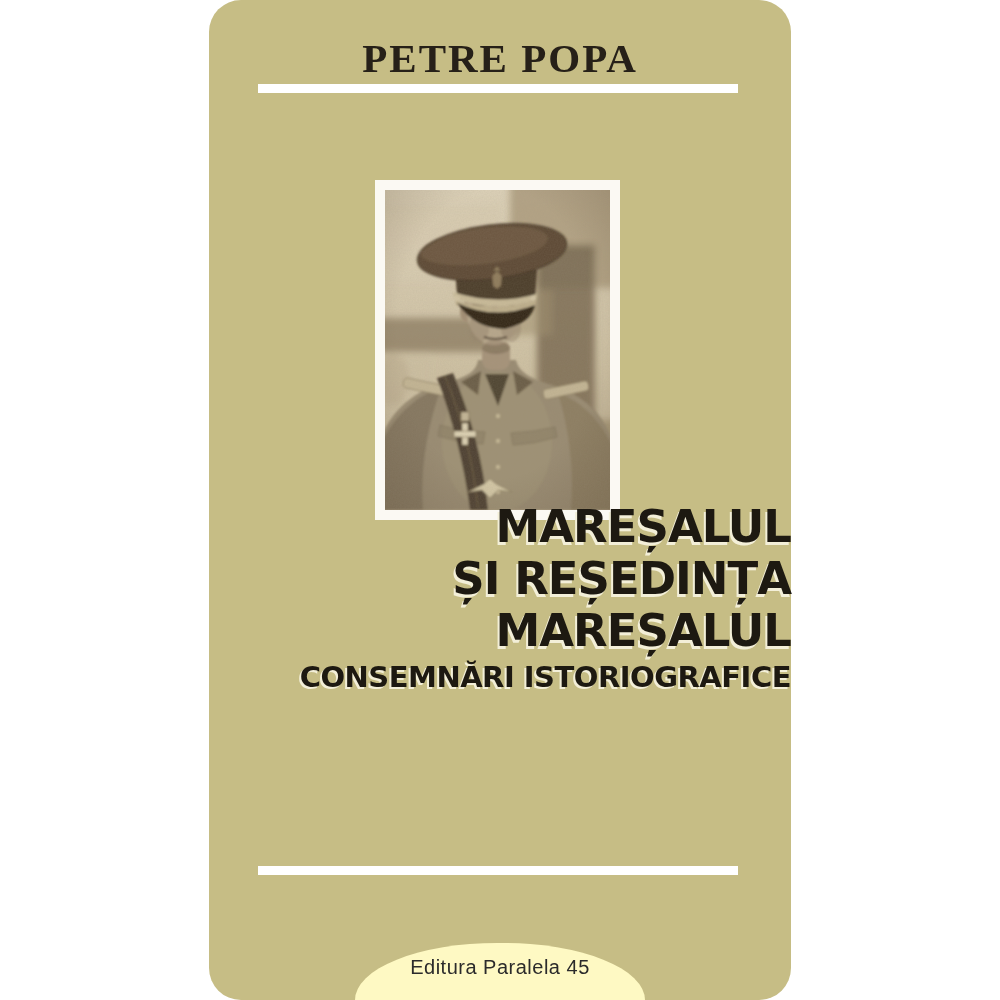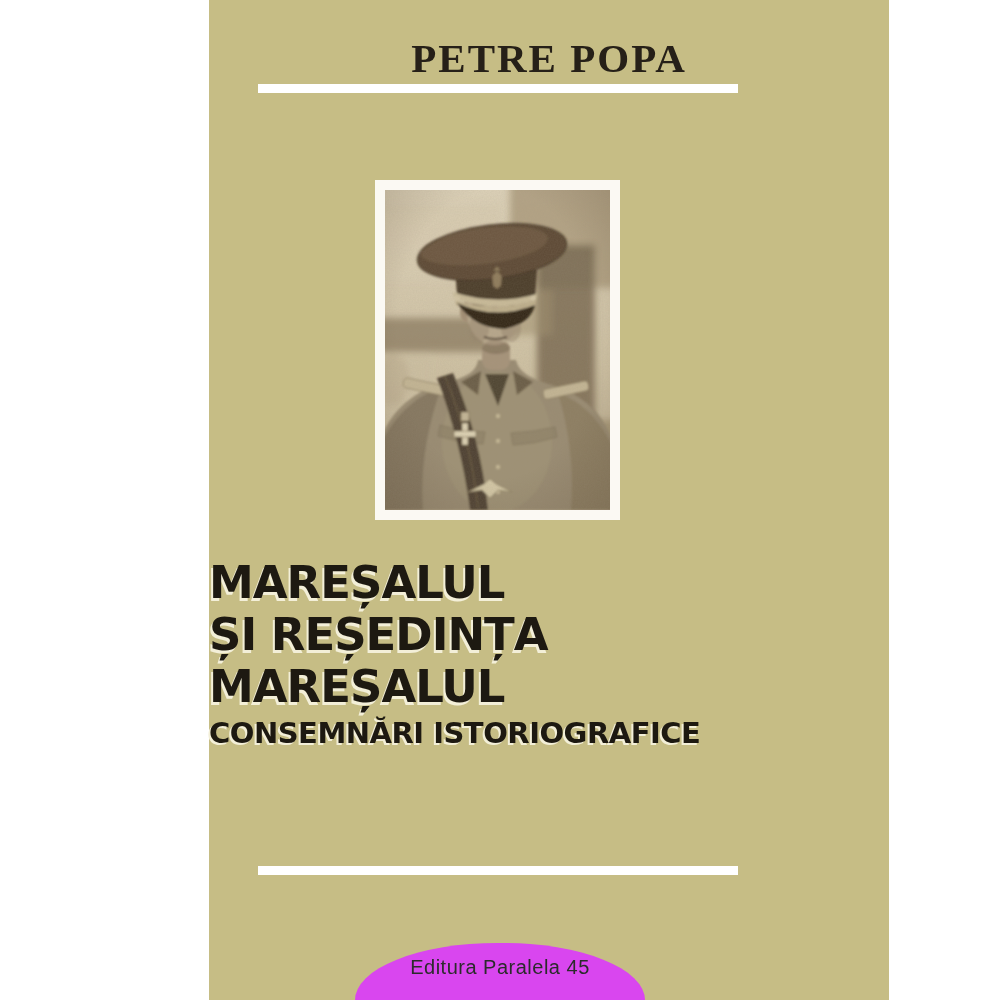--- a/index.html
+++ b/index.html
@@ -1,34 +1,34 @@
 <!DOCTYPE html>
 <html><head>
 <meta charset="utf-8">
 <style>
   html,body{margin:0;padding:0;background:#ffffff;font-family:"Liberation Sans",sans-serif;}
   .page{position:relative;width:1000px;height:1000px;background:#ffffff;overflow:hidden;}
-  .cover{position:absolute;left:209px;top:0;width:680px;height:1000px;background:#c6bd85;}
+  .cover{position:absolute;left:209px;top:0;width:582px;height:1000px;background:#c6bd85;border-radius:32px;}
   .author{position:absolute;top:34px;left:0;width:100%;text-align:center;
           font-family:"Liberation Serif","DejaVu Serif",serif;font-weight:700;
           font-size:41px;letter-spacing:2px;color:#262018;}
   .rule{position:absolute;left:49px;width:480px;height:9px;background:#ffffff;}
   .rule-top{top:84px;}
   .rule-bottom{top:866px;}
   .photo-frame{position:absolute;left:166px;top:180px;width:245px;height:340px;
                background:#fbf9f3;box-sizing:border-box;padding:10px;}
   .photo-frame svg{display:block;width:225px;height:320px;}
-  .title-block{position:absolute;top:557px;left:0;width:100%;text-align:left;
+  .title-block{position:absolute;top:501px;left:0;width:100%;text-align:right;
                color:#1d1911;font-family:"DejaVu Sans",sans-serif;font-weight:700;}
   .title-line{font-size:45px;line-height:52px;letter-spacing:-1px;
               text-shadow:-2px 3px 0 #f3efd8;}
   .subtitle{font-size:29px;line-height:40px;letter-spacing:-0.5px;
             text-shadow:-2px 2px 0 #f3efd8;}
   .pub-badge{position:absolute;left:146px;top:943px;width:290px;height:57px;
-             background:#d946ef;border-radius:145px 145px 0 0 / 58px 58px 0 0;
+             background:#fef9c3;border-radius:145px 145px 0 0 / 58px 58px 0 0;
              text-align:center;}
   .pub-label{display:inline-block;margin-top:13px;font-size:20px;color:#2b2b2b;
              letter-spacing:0.5px;font-family:"Liberation Sans",sans-serif;}
 </style>
 </head>
 <body>
 
 <div class="page">
   <div class="cover">
 

